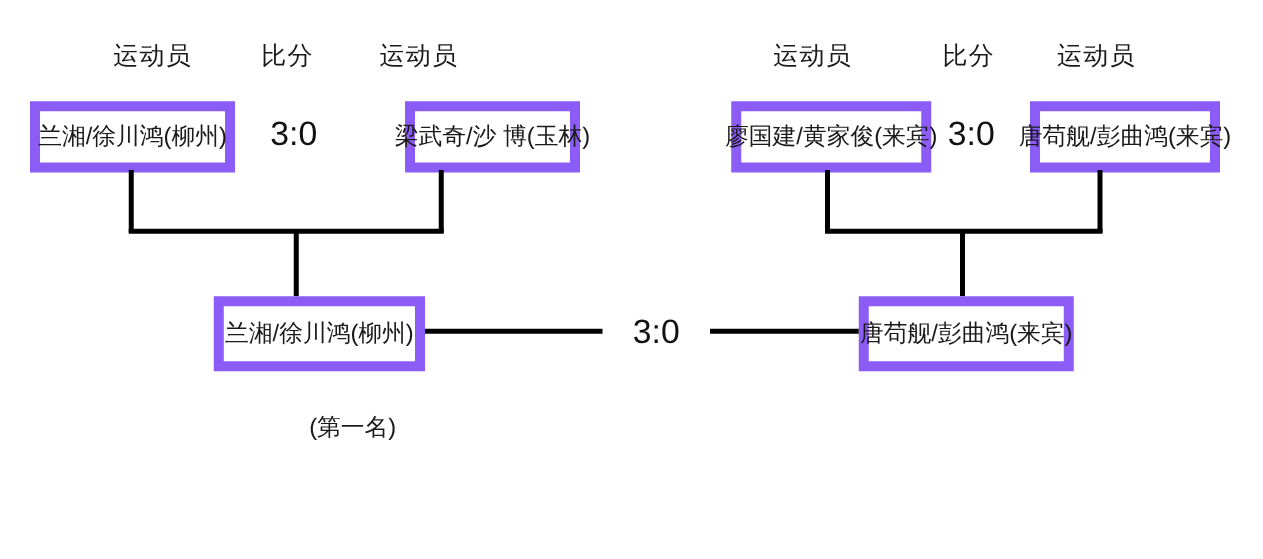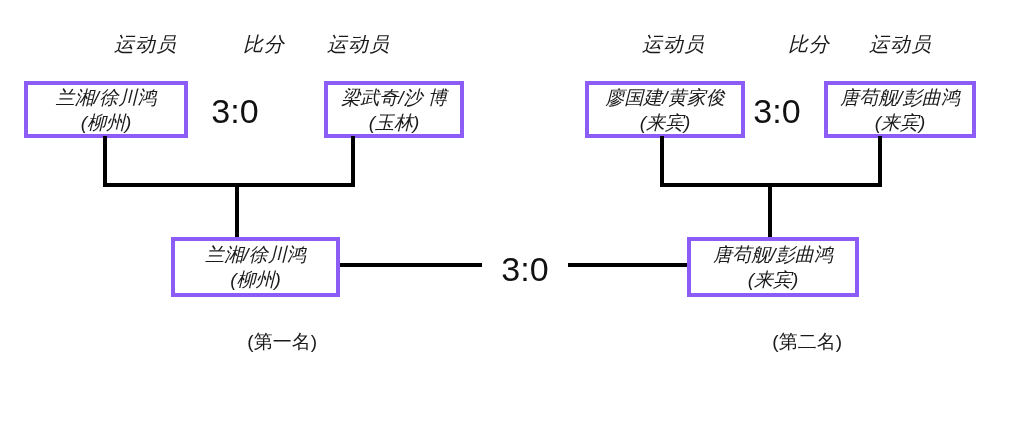--- a/index.html
+++ b/index.html
@@ -8,45 +8,43 @@
     position:relative;
     width:1010px;height:447px;
     background:#ffffff;
     font-family:"Liberation Sans", sans-serif;
     color:#1a1a1a;
     overflow:hidden;
   }
   .hdr{
     position:absolute;
     width:110px;
-    text-align:right;
+    text-align:center;
     font-size:20px;
     letter-spacing:1px;
     white-space:nowrap;
-    font-style:italic;
   }
   .pbox{
     position:absolute;
-    border:4px solid #8b5cf6;
+    border:8px solid #8b5cf6;
     background:#ffffff;
     display:flex;
-    flex-direction:column;
+    flex-direction:row;
     align-items:center;
     justify-content:center;
     text-align:center;
     font-size:19px;
     line-height:25px;
     white-space:nowrap;
-    font-style:italic;
   }
   .score{
     position:absolute;
     width:100px;
     text-align:center;
-    font-size:34px;
+    font-size:27px;
     color:#111111;
     white-space:nowrap;
   }
   .line{
     position:absolute;
     background:#000000;
   }
   .rank{
     position:absolute;
     width:130px;
@@ -105,15 +103,14 @@
   <div class="pbox" style="left:687px;top:237px;width:172px;height:60px;">
     <div>唐苟舰/彭曲鸿</div>
     <div>(来宾)</div>
   </div>
 
   <div class="line" style="left:340px;top:263px;width:142px;height:4px;"></div>
   <div class="score" style="left:475px;top:250px;">3:0</div>
   <div class="line" style="left:568px;top:263px;width:119px;height:4px;"></div>
 
   <div class="rank" style="left:187px;top:329px;">(第一名)</div>
-  <div class="rank" style="left:712px;top:329px;">(第二名)</div>
 
 </div>
 
 </body></html>

